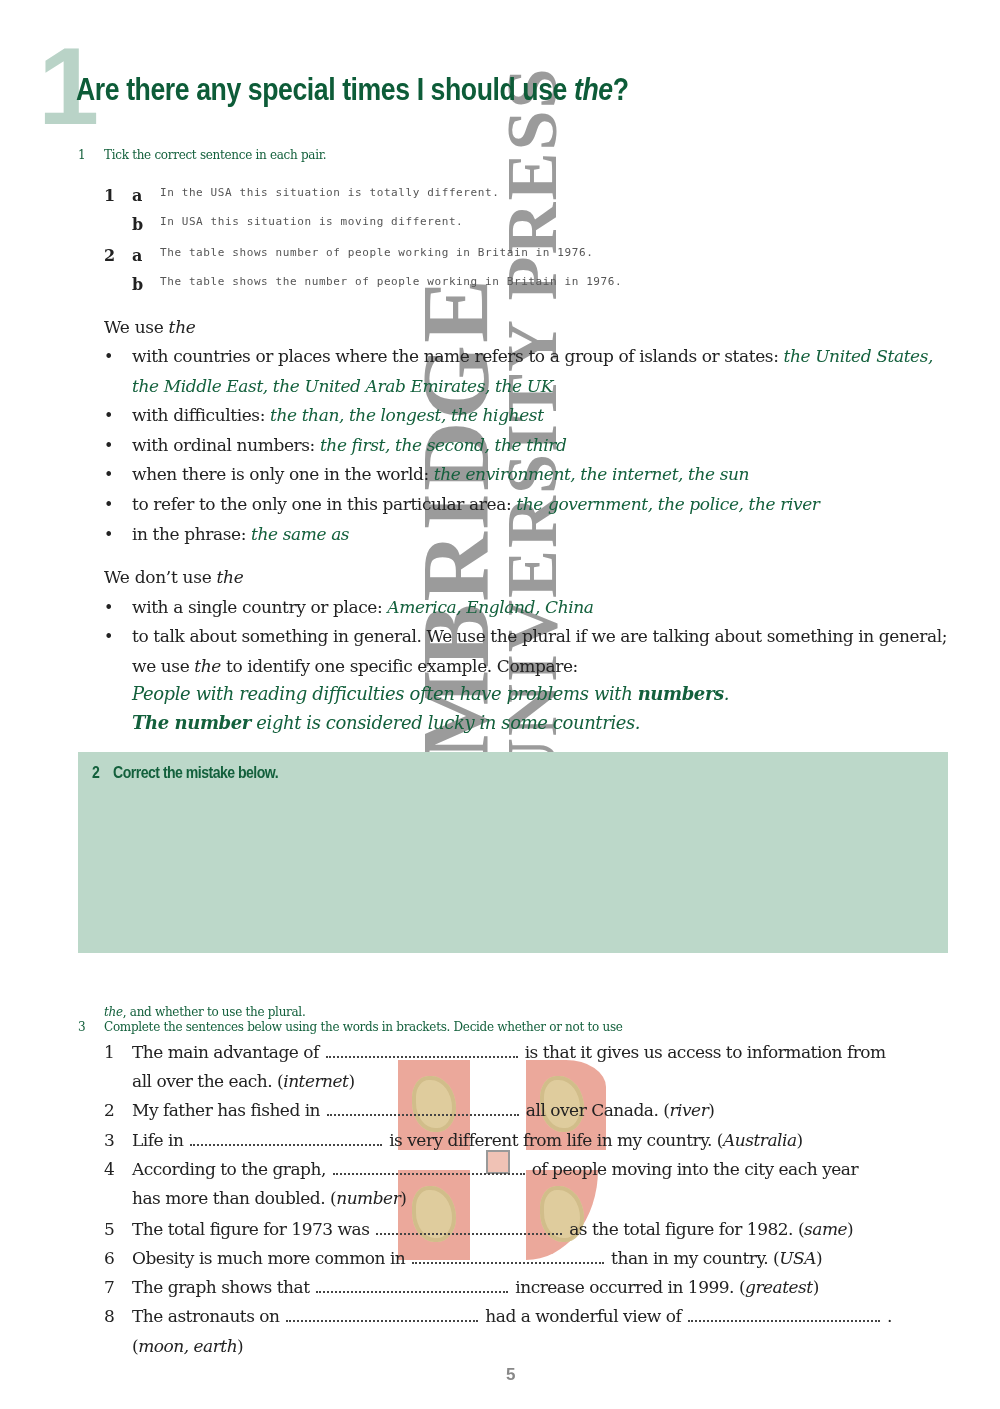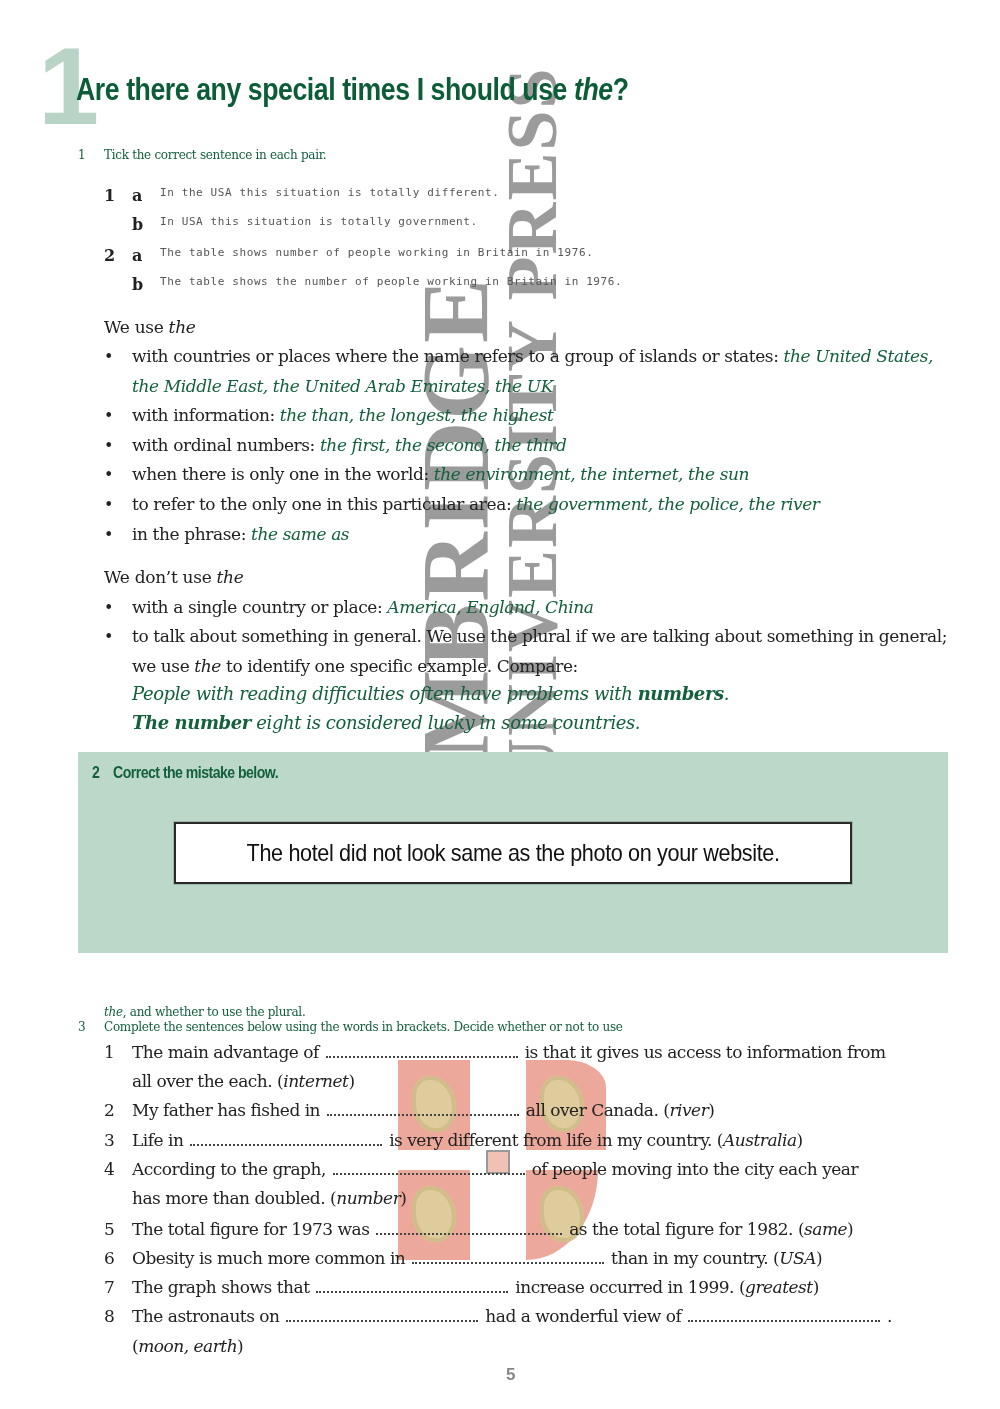--- a/index.html
+++ b/index.html
@@ -116,21 +116,21 @@
       <span class="num">1</span><span>Tick the correct sentence in each pair.</span>
     </div>
 
     <div class="pair-line" style="left:104px; top:186px;">
       <span class="pn">1</span>
       <span class="pl">a</span>
       <span class="pt">In the USA this situation is totally different.</span>
     </div>
     <div class="pair-line" style="left:104px; top:215px;">
       <span class="pl">b</span>
-      <span class="pt">In USA this situation is totally government.</span>
+      <span class="pt">In USA this situation is moving different.</span>
     </div>
     <div class="pair-line" style="left:104px; top:246px;">
       <span class="pn">2</span>
       <span class="pl">a</span>
       <span class="pt">The table shows number of people working in Britain in 1976.</span>
     </div>
     <div class="pair-line" style="left:104px; top:275px;">
       <span class="pl">b</span>
       <span class="pt">The table shows the number of people working in Britain in 1976.</span>
     </div>
@@ -138,21 +138,21 @@
     <div class="rule-head" style="top:317px;text-align:right;">
       <span>We use </span><em>the</em>
     </div>
 
     <div class="bullet" style="top:342px;">
       <span class="dot">•</span>
       <span class="btxt"><span>with countries or places where the name refers to a group of islands or states: </span><span class="green">the United States, the Middle East, the United Arab Emirates, the UK</span></span>
     </div>
     <div class="bullet" style="top:401px;">
       <span class="dot">•</span>
-      <span class="btxt"><span>with information: </span><span class="green">the than, the longest, the highest</span></span>
+      <span class="btxt"><span>with difficulties: </span><span class="green">the than, the longest, the highest</span></span>
     </div>
     <div class="bullet" style="top:431px;">
       <span class="dot">•</span>
       <span class="btxt"><span>with ordinal numbers: </span><span class="green">the first, the second, the third</span></span>
     </div>
     <div class="bullet" style="top:460px;">
       <span class="dot">•</span>
       <span class="btxt"><span>when there is only one in the world: </span><span class="green">the environment, the internet, the sun</span></span>
     </div>
     <div class="bullet" style="top:490px;">
@@ -179,23 +179,20 @@
       <span>People with reading difficulties often have problems with </span><b>numbers</b><span>.</span>
     </div>
     <div class="example-line" style="top:712px;">
       <b>The number</b><span> eight is considered lucky in some countries.</span>
     </div>
 
     <div class="panel">
       <div class="panel-heading">
         <span class="num">2</span><span>Correct the mistake below.</span>
       </div>
-      <div class="mistake-box">
-        <span class="mistake-text">The hotel did not look same as the photo on your website.</span>
-      </div>
     </div>
 
     <div class="ex-heading" style="left:78px; top:976px;margin-top:44px;">
       <span class="num">3</span><span>Complete the sentences below using the words in brackets. Decide whether or not to use</span>
     </div>
     <div class="ex-heading" style="left:104px; top:1005px;">
       <em>the</em><span>, and whether to use the plural.</span>
     </div>
 
     <div class="q-line" style="left:104px; top:1042px;">

